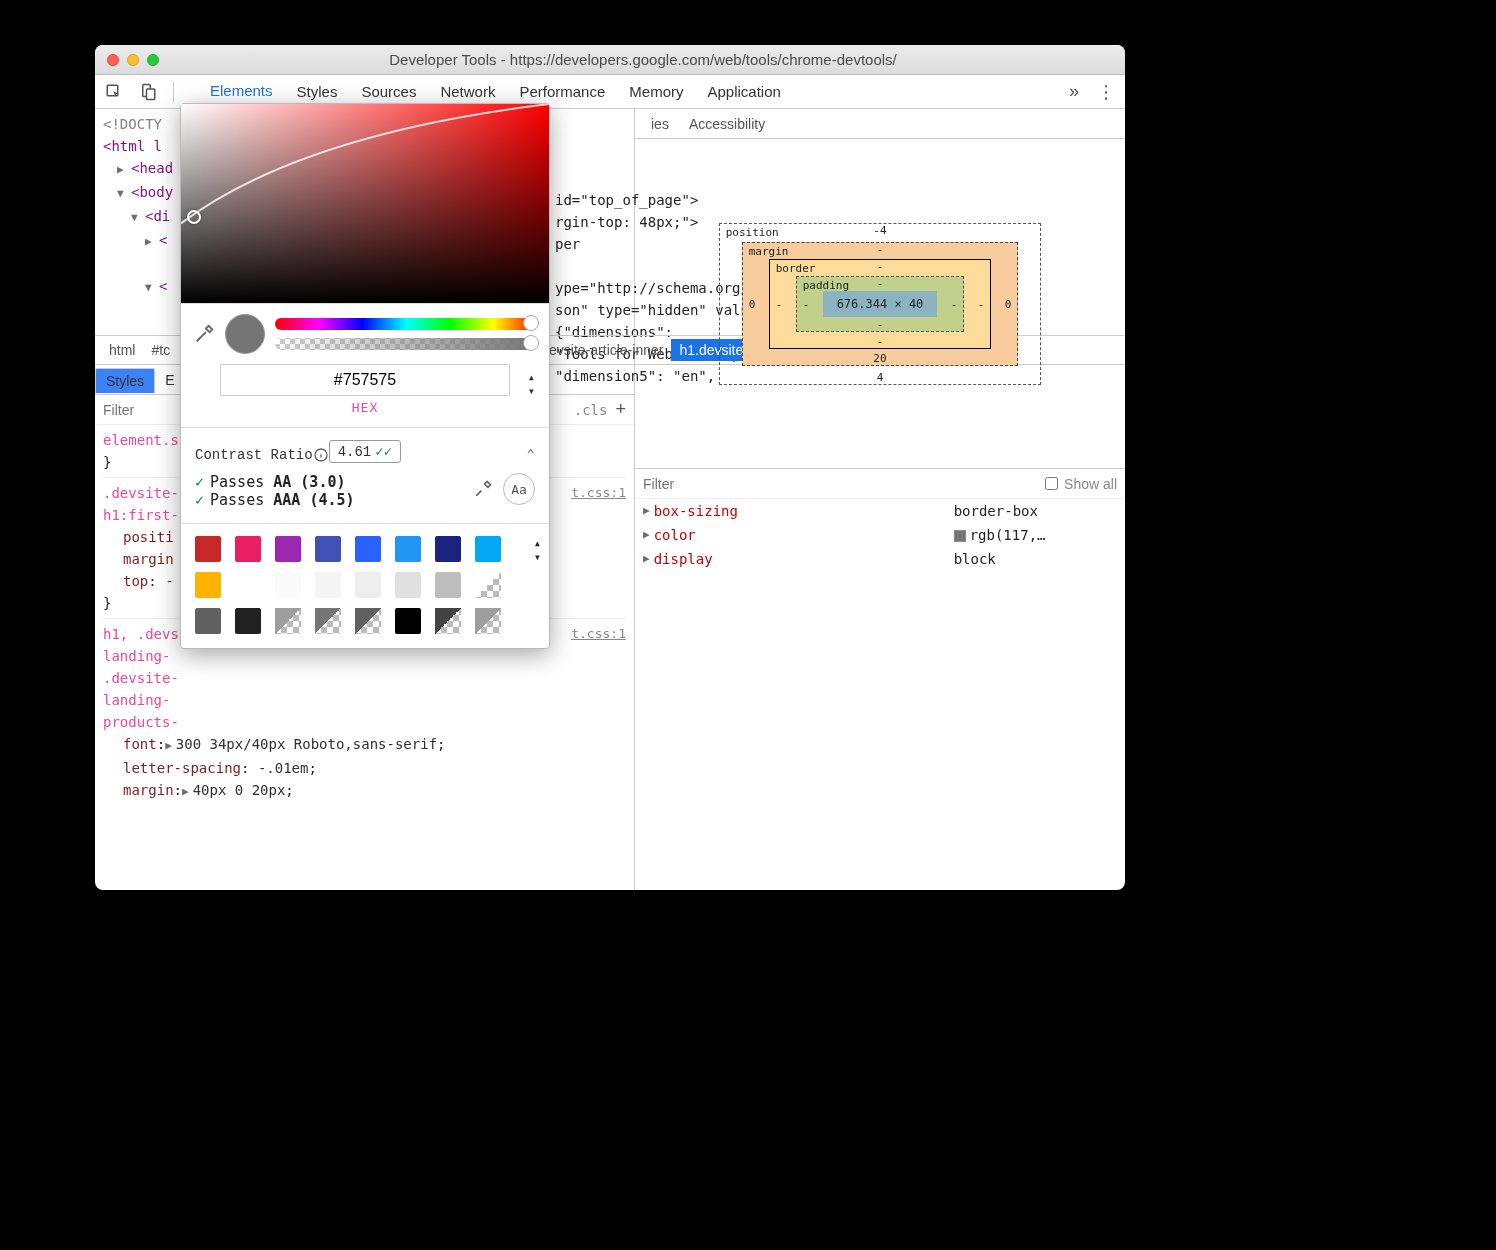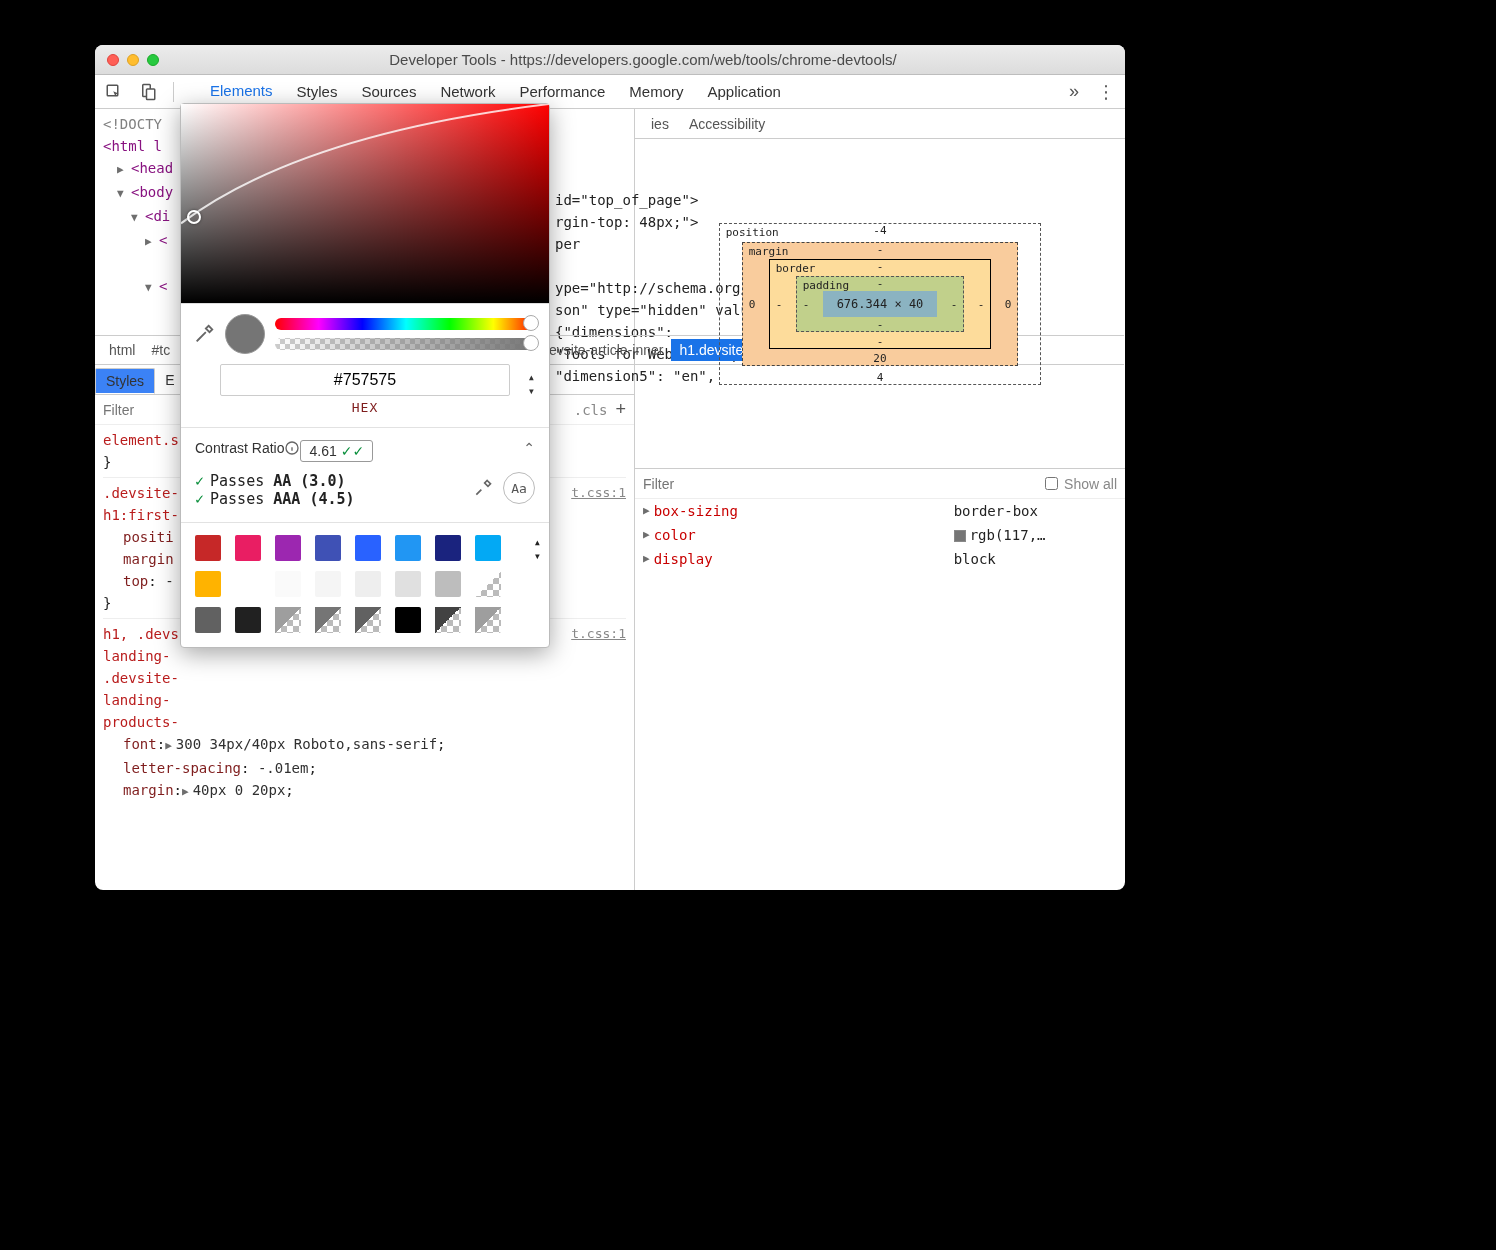--- a/index.html
+++ b/index.html
@@ -30,21 +30,21 @@
   .bc-item.sel { background: #1a73e8; color: #fff; border-radius: 0; }
   .styletabs { height: 30px; border-bottom: 1px solid #ccc; display: flex; align-items: center; font-family: -apple-system, sans-serif; }
   .styletab { padding: 4px 10px; font-size: 14px; color: #333; }
   .styletab.active { background: #3b82f6; border: 1px solid #ccc; border-bottom: 1px solid #fff; border-radius: 2px 2px 0 0; position: relative; top: 1px; }
   .right-styletabs { height: 30px; border-bottom: 1px solid #ccc; display:flex; align-items:center; font-family:-apple-system,sans-serif; color:#555; padding-left:6px;}
   .filterbar { display: flex; align-items: center; padding: 4px 8px; border-bottom: 1px solid #eee; height: 30px; font-family: -apple-system, sans-serif; color: #888; }
   .filterbar input { border: none; outline: none; font-size: 14px; color: #333; flex: 1; }
   .filterbar .hov { margin-left: auto; font-family: Menlo, monospace; }
   .filterbar .plus { margin-left: 8px; font-size: 18px; color: #555; }
   .styles { flex: 1; overflow: auto; padding: 4px 8px; font-family: Menlo, monospace; line-height: 22px; }
-  .sel { color: #b91c1c; }
+  .sel { color: #ec4899; }
   .prop { color: #7f1d1d; }
   .val { color: #303030; }
   .srclink { float: right; color: #888; font-size: 13px; text-decoration: underline; }
   .swatch { display:inline-block; width:12px; height:12px; border:1px solid #888; vertical-align:middle; margin-right:4px;}
   .rightcol { flex: 1; display: flex; flex-direction: column; }
   .boxmodel-area { flex: 0 0 330px; border-bottom: 1px solid #ccc; display: flex; align-items: center; justify-content: center; font-family: Menlo, monospace; font-size: 12px; }
   .bm-position { border: 1px dashed #555; padding: 18px 22px; position: relative; }
   .bm-label { position: absolute; top: 2px; left: 6px; font-size: 11px; }
   .bm-margin { background: #f9cc9d; border: 1px dashed #444; padding: 16px 26px; position: relative; }
   .bm-border { background: #fddc9b; border: 1px solid #000; padding: 16px 26px; position: relative; }
@@ -64,24 +64,24 @@
   .cp-spectrum .curve { position:absolute; inset:0; }
   .cp-row { display: flex; align-items: center; padding: 10px 12px; gap: 10px; }
   .cp-eyedrop { width: 22px; height: 22px; color: #666; cursor: pointer; }
   .cp-circle { width: 40px; height: 40px; border-radius: 50%; background: #757575; border: 1px solid #999; }
   .cp-sliders { flex: 1; display: flex; flex-direction: column; gap: 8px; }
   .cp-hue { height: 12px; border-radius: 6px; background: linear-gradient(to right, red, #ff00ff, blue, cyan, lime, yellow, red); position: relative; }
   .cp-alpha { height: 12px; border-radius: 6px; background: linear-gradient(to right, rgba(117,117,117,0), #757575), repeating-conic-gradient(#ccc 0 25%, #fff 0 50%) 0/10px 10px; position: relative; }
   .cp-knob { position: absolute; right: -2px; top: -3px; width: 16px; height: 16px; background: #fff; border-radius: 50%; border: 1px solid #aaa; }
   .cp-hex { padding: 0 12px 8px 12px; display: flex; flex-direction: column; align-items: center; }
   .cp-hex input { width: 290px; text-align: center; font-size: 16px; padding: 6px; border: 1px solid #ccc; border-radius: 2px; font-family: -apple-system, sans-serif; }
-  .cp-hex .lbl { color: #7f1d1d; font-size: 13px; margin-top: 4px; letter-spacing: 1px; }
+  .cp-hex .lbl { color: #ec4899; font-size: 13px; margin-top: 4px; letter-spacing: 1px; }
   .cp-hex .flip { position: absolute; right: 14px; font-size: 12px; color: #333; margin-top:6px;}
   .cp-divider { height: 1px; background: #e2e2e2; margin: 4px 0; }
-  .cp-contrast { padding: 8px 14px; font-family: Liberation Sans, sans-serif; display:flex; align-items:flex-start; color:#333; }
+  .cp-contrast { padding: 8px 14px; font-family: Liberation Mono, monospace; display:flex; align-items:flex-end; color:#333; }
   .cp-contrast .pill { border: 1px solid #999; border-radius: 3px; padding: 2px 8px; font-size: 14px; display:inline-flex; align-items:center; gap:4px;}
   .cp-contrast .chev { margin-left:auto; color:#666; cursor:pointer; }
   .cp-passes { padding: 2px 14px 10px 14px; font-size: 15px; display:flex; gap:10px; align-items:flex-start; }
   .cp-passes .col { flex:1; }
   .cp-passes .check { color: #0a8f3c; margin-right: 6px; }
   .cp-passes .tools { display:flex; gap:10px; align-items:center; }
   .aa-circle{ width:32px; height:32px; border-radius:50%; border:1px solid #bbb; display:flex; align-items:center;justify-content:center; font-size:13px; color:#555;}
   .cp-swatches { padding: 8px 14px 14px 14px; display: grid; grid-template-columns: repeat(8, 26px); gap: 10px 14px; position:relative;}
   .cp-sw { width: 26px; height: 26px; border-radius: 2px; cursor: pointer; }
   .cp-sw.checker { background: repeating-conic-gradient(#bbb 0 25%, #fff 0 50%) 0/12px 12px; position:relative; }

